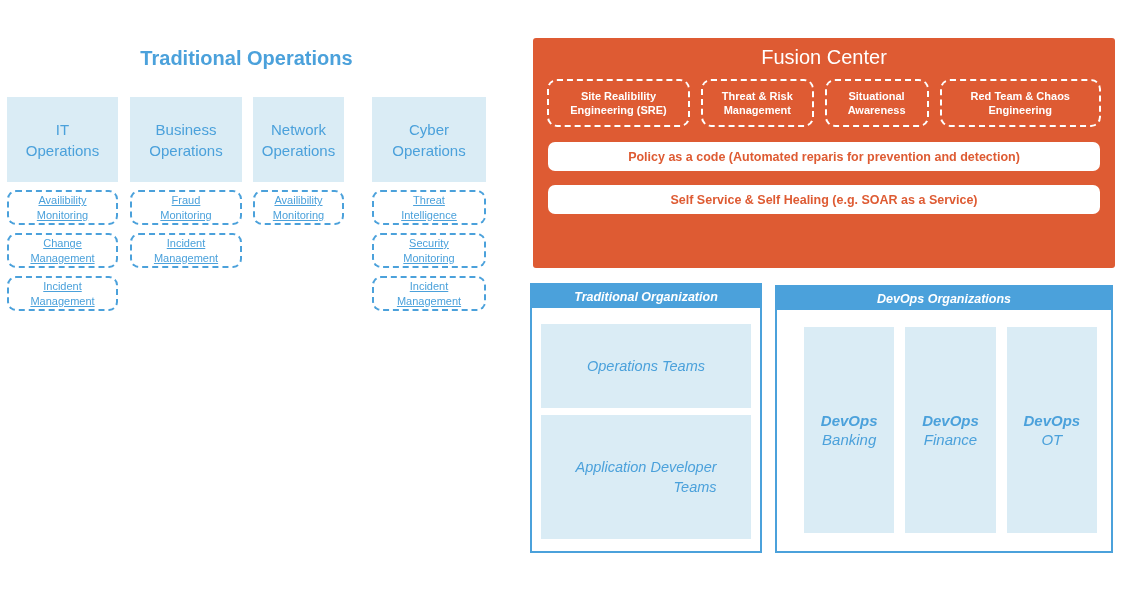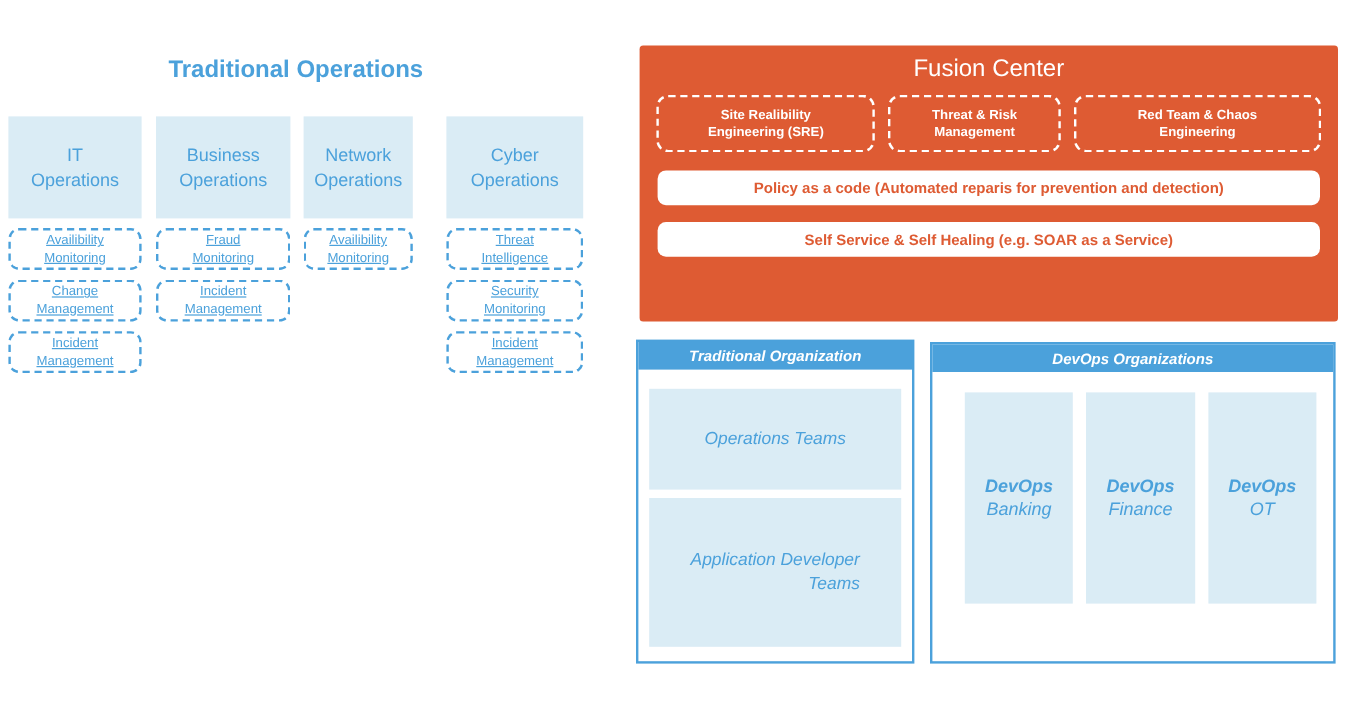--- a/index.html
+++ b/index.html
@@ -62,21 +62,21 @@
   .team-box{
     background:var(--light-fill);color:var(--accent-blue);
     display:flex;align-items:center;justify-content:center;text-align:center;
     font-size:14.5px;line-height:1.4;
   }
   .trad-org{left:530px;top:283px;width:232px;height:270px;}
   .trad-team-1{margin:16px 9px 0;height:84px;}
   .trad-team-2{margin:7px 9px 0;height:124px;text-align:right;}
 
   .devops-org{left:775px;top:285px;width:338px;height:268px;}
-  .devops-cols{display:flex;margin:17px 14px 0;gap:11px;height:176px;padding-left:13px;}
+  .devops-cols{display:flex;margin:17px 14px 0;gap:11px;height:206px;padding-left:13px;}
   .devops-col{
     flex:1;background:var(--light-fill);color:var(--accent-blue);
     display:flex;flex-direction:column;align-items:center;justify-content:center;
     gap:2px;text-align:center;
   }
   .devops-brand{font-weight:bold;font-size:15px;}
   .devops-unit{font-size:15px;}
 </style>
 </head>
 <body>
@@ -123,20 +123,22 @@
 Management</div>
   </div>
 
   <div class="fusion">
     <div class="fusion-title">Fusion Center</div>
     <div class="fusion-caps">
       <div class="fusion-cap pre" style="flex:1.28;">Site Realibility
 Engineering (SRE)</div>
       <div class="fusion-cap pre" style="flex:1.0;">Threat &amp; Risk
 Management</div>
+      <div class="fusion-cap pre" style="flex:0.92;">Situational
+Awareness</div>
       <div class="fusion-cap pre" style="flex:1.45;">Red Team &amp; Chaos
 Engineering</div>
     </div>
     <div class="fusion-bar" style="margin-top:15px;">Policy as a code (Automated reparis for prevention and detection)</div>
     <div class="fusion-bar" style="margin-top:14px;">Self Service &amp; Self Healing (e.g. SOAR as a Service)</div>
   </div>
 
   <div class="org-box trad-org">
     <div class="org-header">Traditional Organization</div>
     <div class="team-box trad-team-1">Operations Teams</div>

